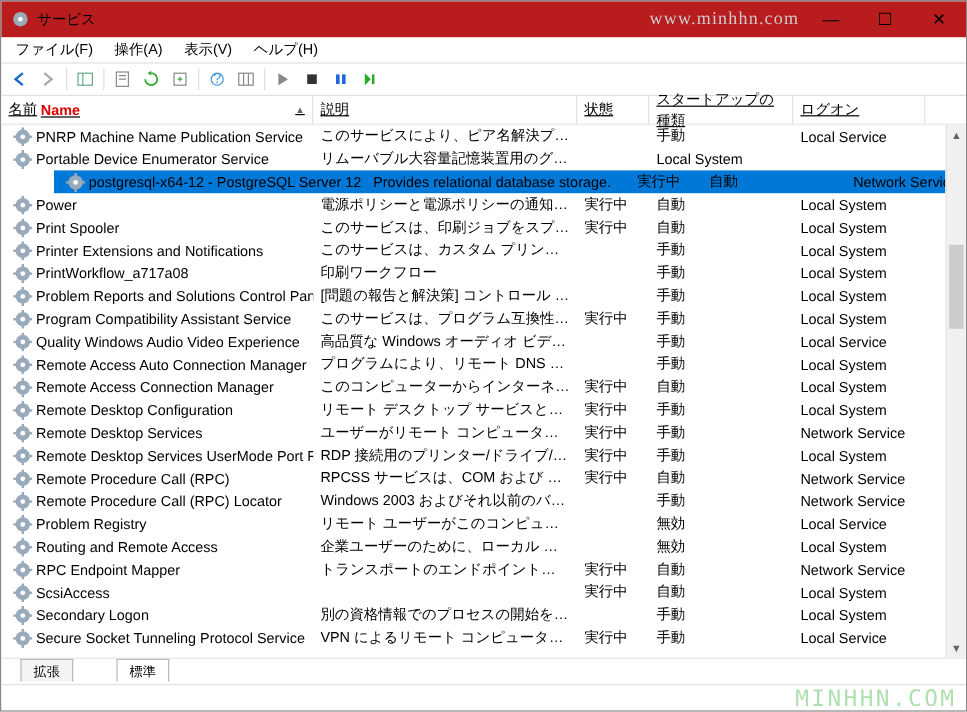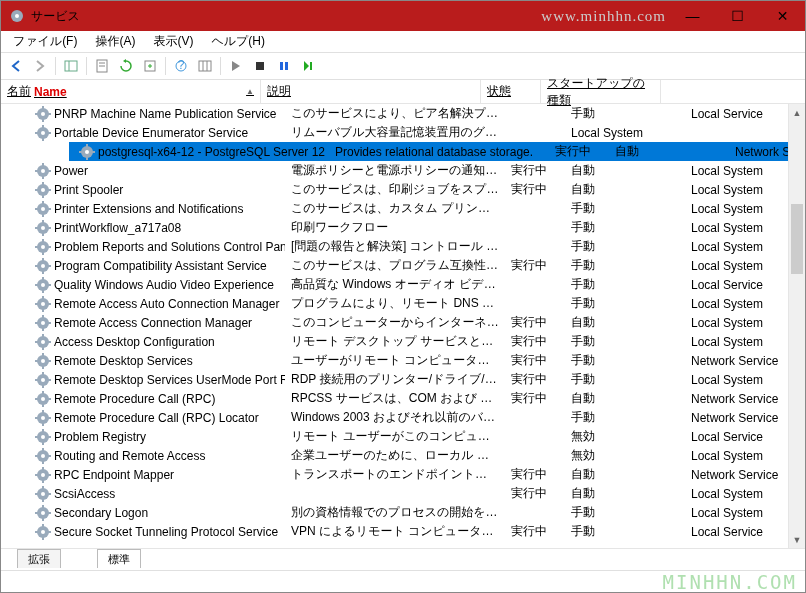--- a/index.html
+++ b/index.html
@@ -14,21 +14,21 @@
 .menubar .mi { padding: 2px 8px; }
 .toolbar { height: 28px; display: flex; align-items: center; padding: 2px 4px; gap: 2px; border-bottom: 1px solid #e0e0e0; border-top: 1px solid #e0e0e0; }
 .toolbar .tbtn { width: 22px; height: 22px; display: flex; align-items: center; justify-content: center; border: 1px solid transparent; }
 .toolbar .sep { width: 1px; height: 18px; background: #ddd; margin: 0 2px; }
 .listhead { height: 24px; display: flex; border-bottom: 1px solid #e5e5e5; background: #fff; position: relative; text-decoration: underline; }
 .listhead .col { border-right: 1px solid #e5e5e5; display: flex; align-items: center; padding: 0 6px; position: relative; }
 .listhead .col .sort { margin-left: auto; font-size: 8px; color: #666; }
 .listhead .nameCol .black { color: #000; }
 .listhead .nameCol .red { color: #d00; font-weight: bold; margin-left: 3px; }
 .scrollwrap { flex: 1; display: flex; overflow: hidden; }
-.listbody { flex: 1; overflow: hidden; padding-left: 24px; }
+.listbody { flex: 1; overflow: hidden; }
 .row { height: 19px; display: flex; align-items: center; }
 .row.selected { background: #0078d7; color: #000000; margin-left: 44px; }
 .row .cell { padding: 0 6px; overflow: hidden; white-space: nowrap; text-overflow: ellipsis; }
 .row .svc-icon { width: 16px; height: 16px; margin: 0 3px 0 4px; flex: none; }
 .vscroll { width: 17px; background: #f0f0f0; border-left: 1px solid #e5e5e5; position: relative; }
 .vscroll .arrow { width: 100%; height: 17px; display: flex; align-items: center; justify-content: center; font-size: 9px; color: #666; background: #f0f0f0; }
 .vscroll .thumb { position: absolute; left: 2px; right: 2px; top: 100px; height: 70px; background: #ccc; }
 .tabfoot { height: 22px; display: flex; align-items: flex-start; padding: 0 16px; border-top: 1px solid #e5e5e5; gap: 36px; }
 .tabfoot .tab { padding: 2px 10px 1px; border: 1px solid #bbb; border-bottom: none; background: #fff; font-size: 11px; }
 .tabfoot .tab.inactive { background: #f4f4f4; }
@@ -143,20 +143,21 @@
 
 <div class="listhead">
   <div class="col c-name nameCol">
     <span class="black">名前</span>
     <span class="red">Name</span>
     <span class="sort">▲</span>
   </div>
   <div class="col c-desc">説明</div>
   <div class="col c-status">状態</div>
   <div class="col c-startup">スタートアップの種類</div>
+  <div class="col c-logon">ログオン</div>
   <div style="width:17px"></div>
 </div>
 
 <div class="scrollwrap">
   <div class="listbody" id="listbody">
       <div class="row">
         <div class="cell c-name">
           <svg class="svc-icon" viewBox="0 0 16 16">
             <circle cx="8" cy="8" r="6" fill="#9ab"></circle>
             <circle cx="8" cy="8" r="2" fill="#fff"></circle>
@@ -361,21 +362,21 @@
       <div class="row">
         <div class="cell c-name">
           <svg class="svc-icon" viewBox="0 0 16 16">
             <circle cx="8" cy="8" r="6" fill="#9ab"></circle>
             <circle cx="8" cy="8" r="2" fill="#fff"></circle>
             <rect x="7" y="0" width="2" height="3" fill="#9ab"></rect>
             <rect x="7" y="13" width="2" height="3" fill="#9ab"></rect>
             <rect x="0" y="7" width="3" height="2" fill="#9ab"></rect>
             <rect x="13" y="7" width="3" height="2" fill="#9ab"></rect>
           </svg>
-          <span>Access Desktop Configuration</span>
+          <span>Remote Desktop Configuration</span>
         </div>
         <div class="cell c-desc">リモート デスクトップ サービスとリモート デスク...</div>
         <div class="cell c-status">実行中</div>
         <div class="cell c-startup">手動</div>
         <div class="cell c-logon">Local System</div>
       </div>
       <div class="row">
         <div class="cell c-name">
           <svg class="svc-icon" viewBox="0 0 16 16">
             <circle cx="8" cy="8" r="6" fill="#9ab"></circle>

